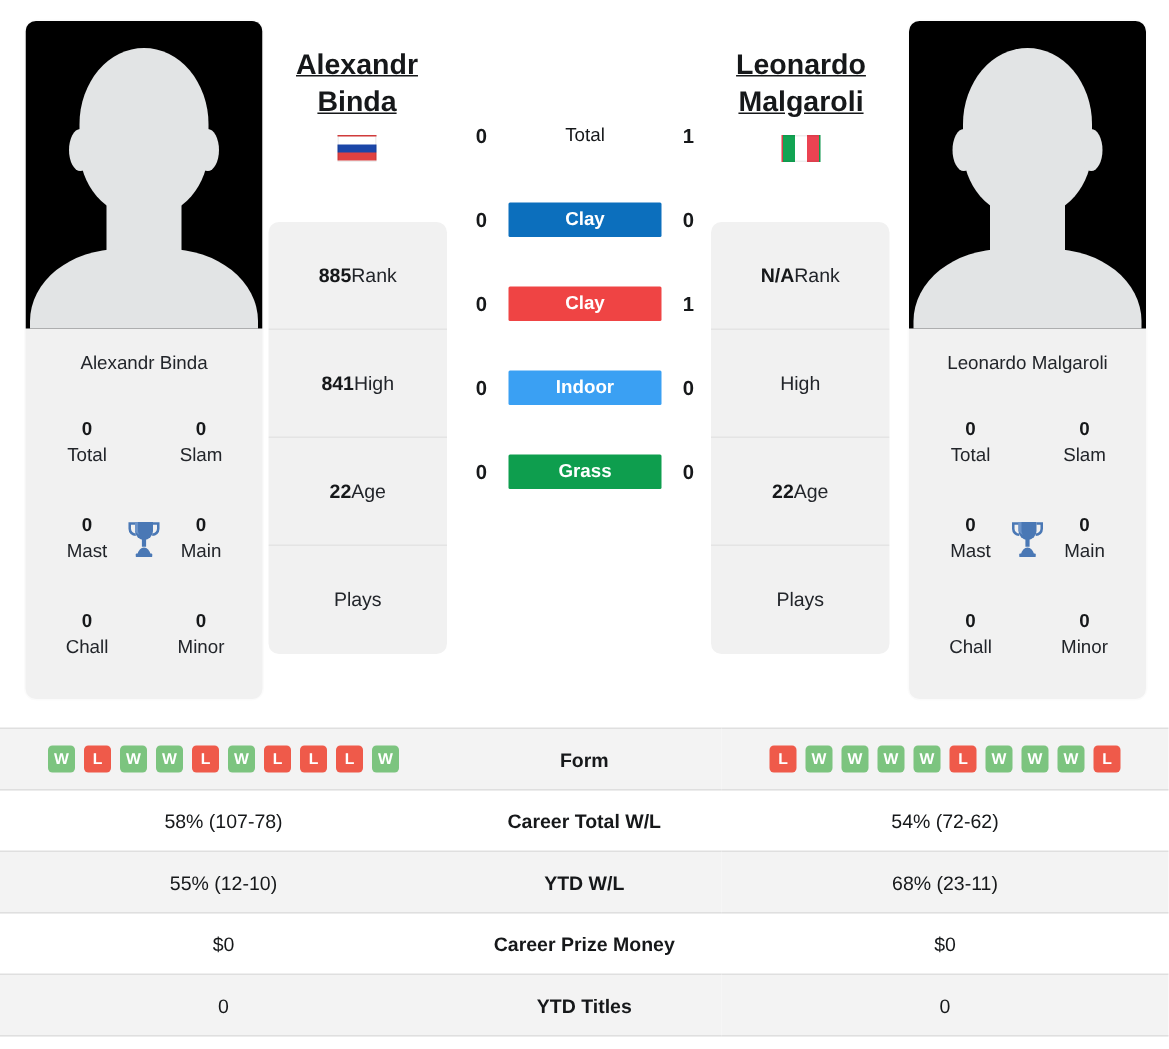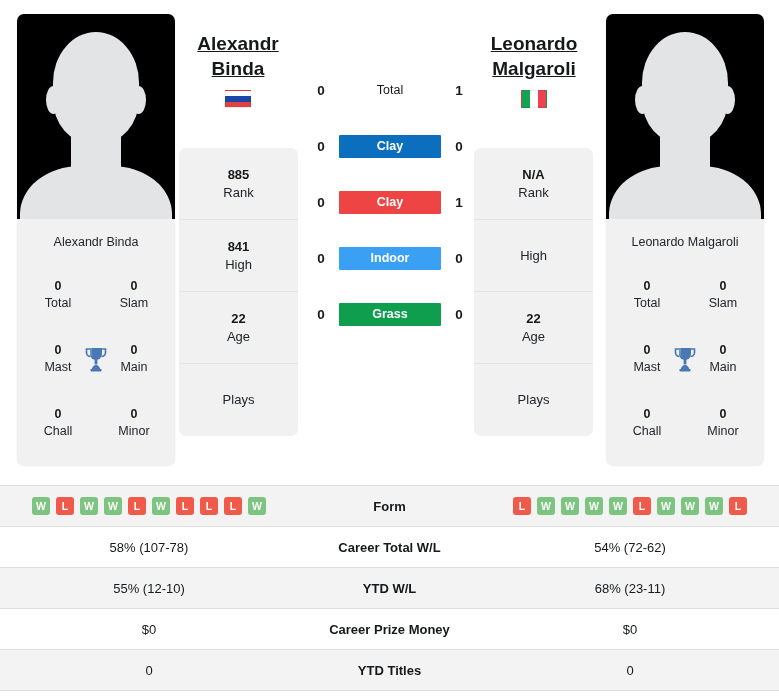--- a/index.html
+++ b/index.html
@@ -138,21 +138,21 @@
     background: #f1f1f1;
     border-radius: 7px;
     overflow: hidden;
   }
   .rank-card.left  { left: 179px; }
   .rank-card.right { left: 474px; }
 
   .rank-row {
     height: 72px;
     display: flex;
-    flex-direction: column;
+    flex-direction: row;
     align-items: center;
     justify-content: center;
     border-bottom: 1px solid #e4e4e4;
     line-height: 1.35;
   }
   .rank-row:last-child { border-bottom: none; }
   .rank-val {
     font-size: 13px;
     font-weight: bold;
     color: #16181a;

